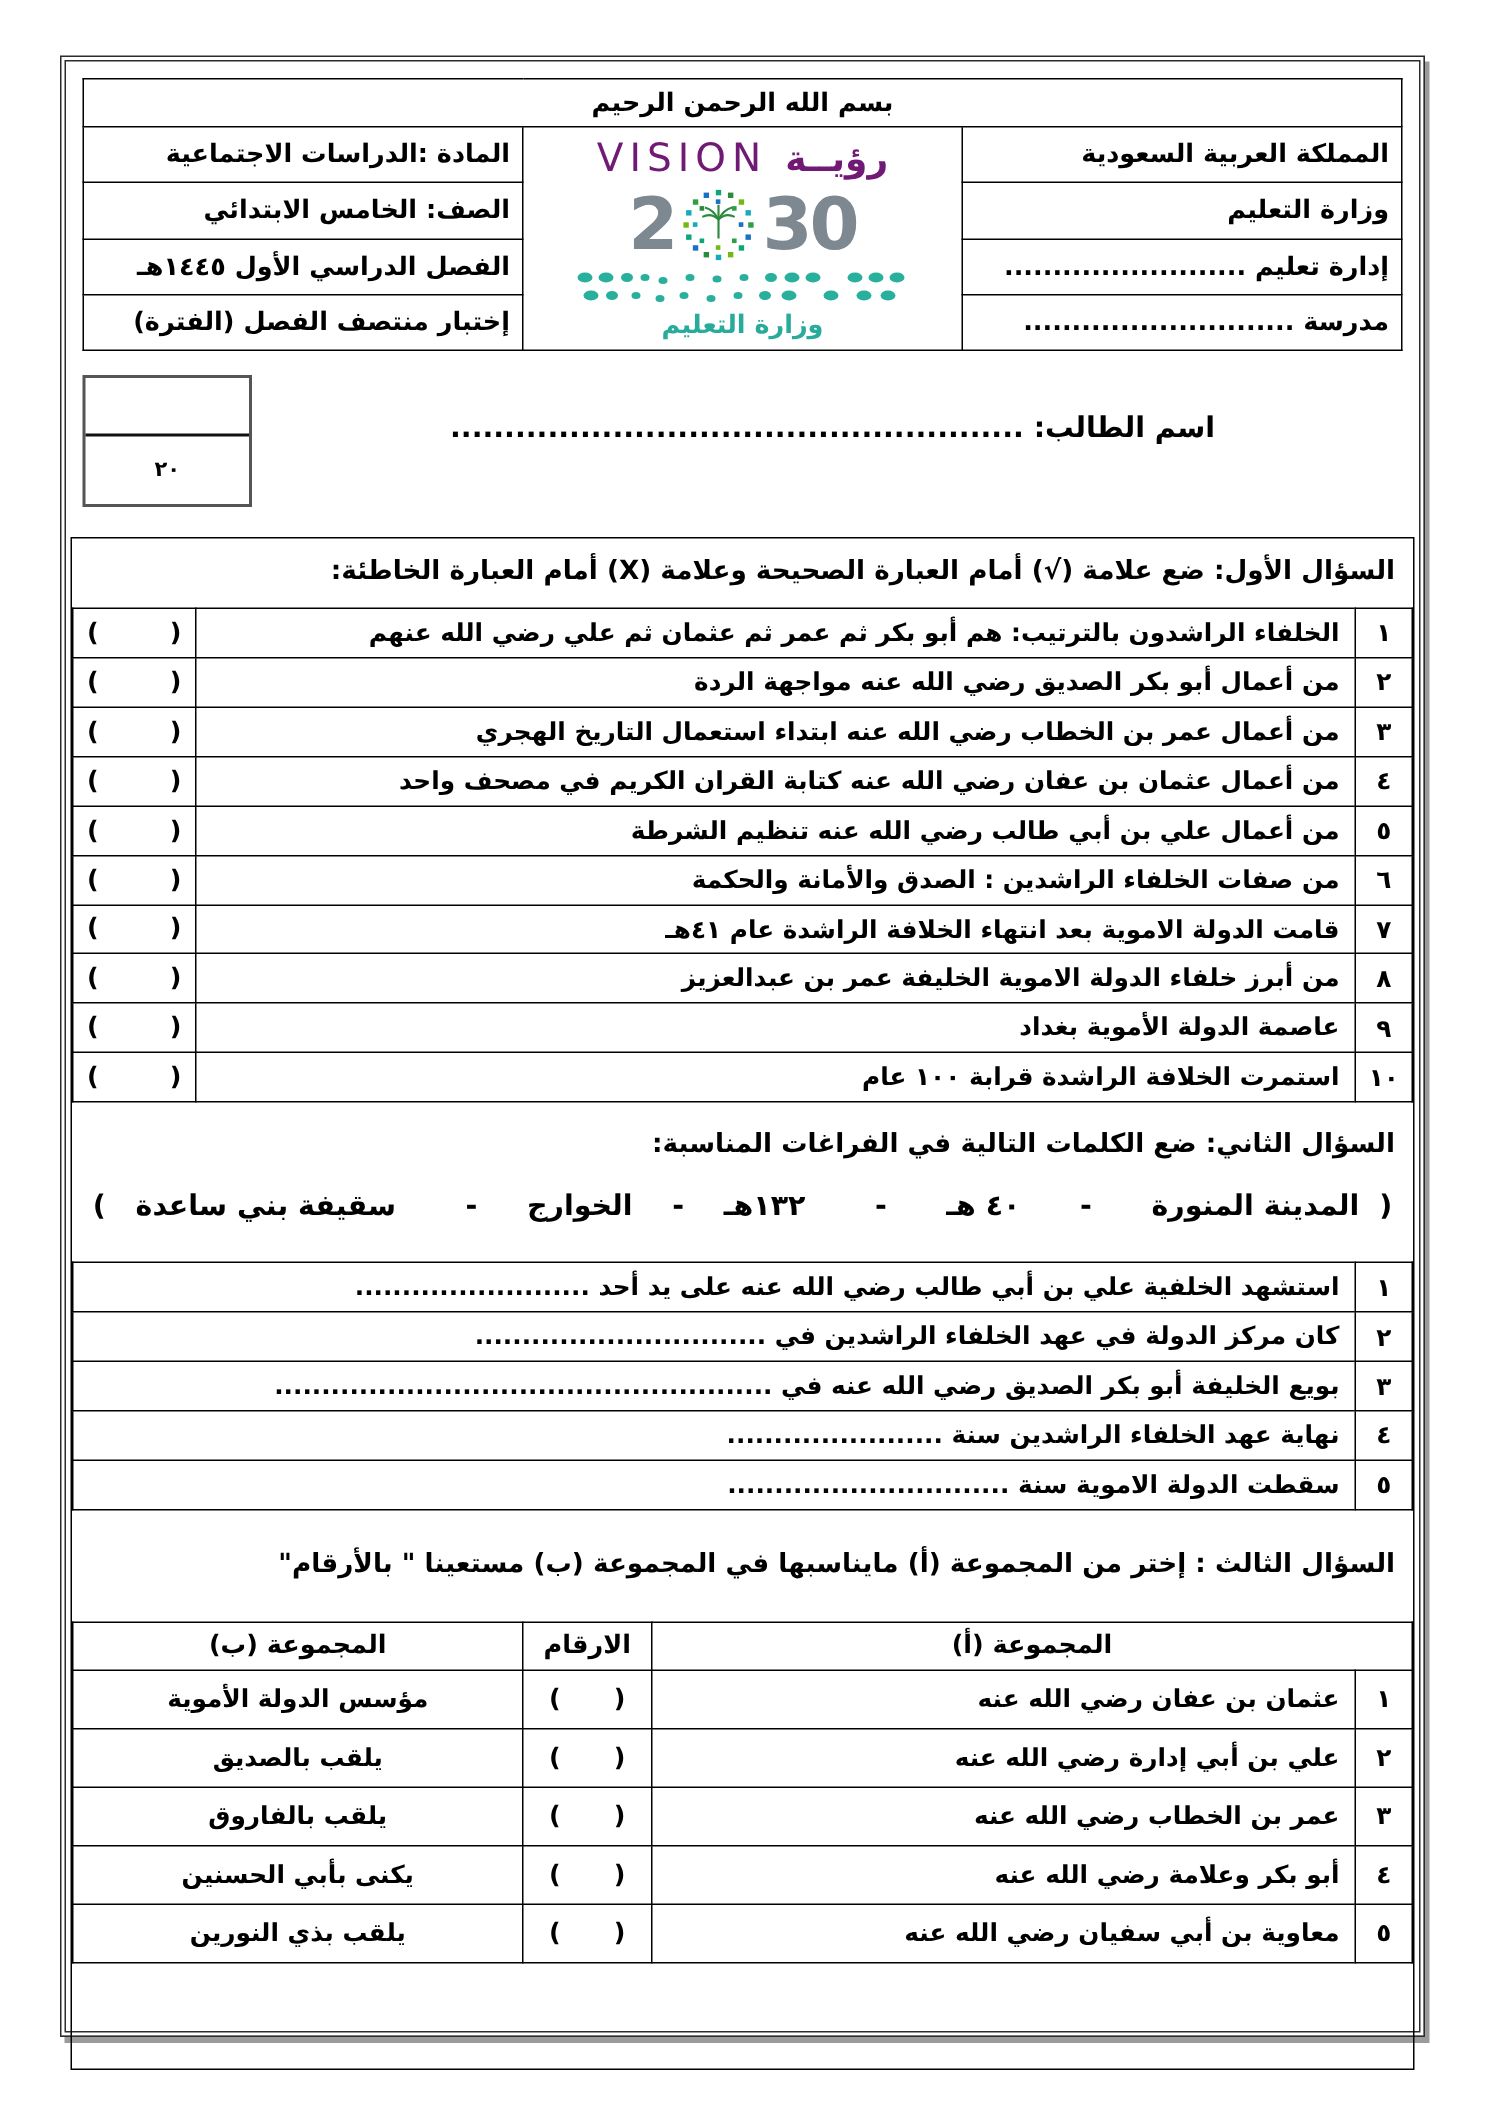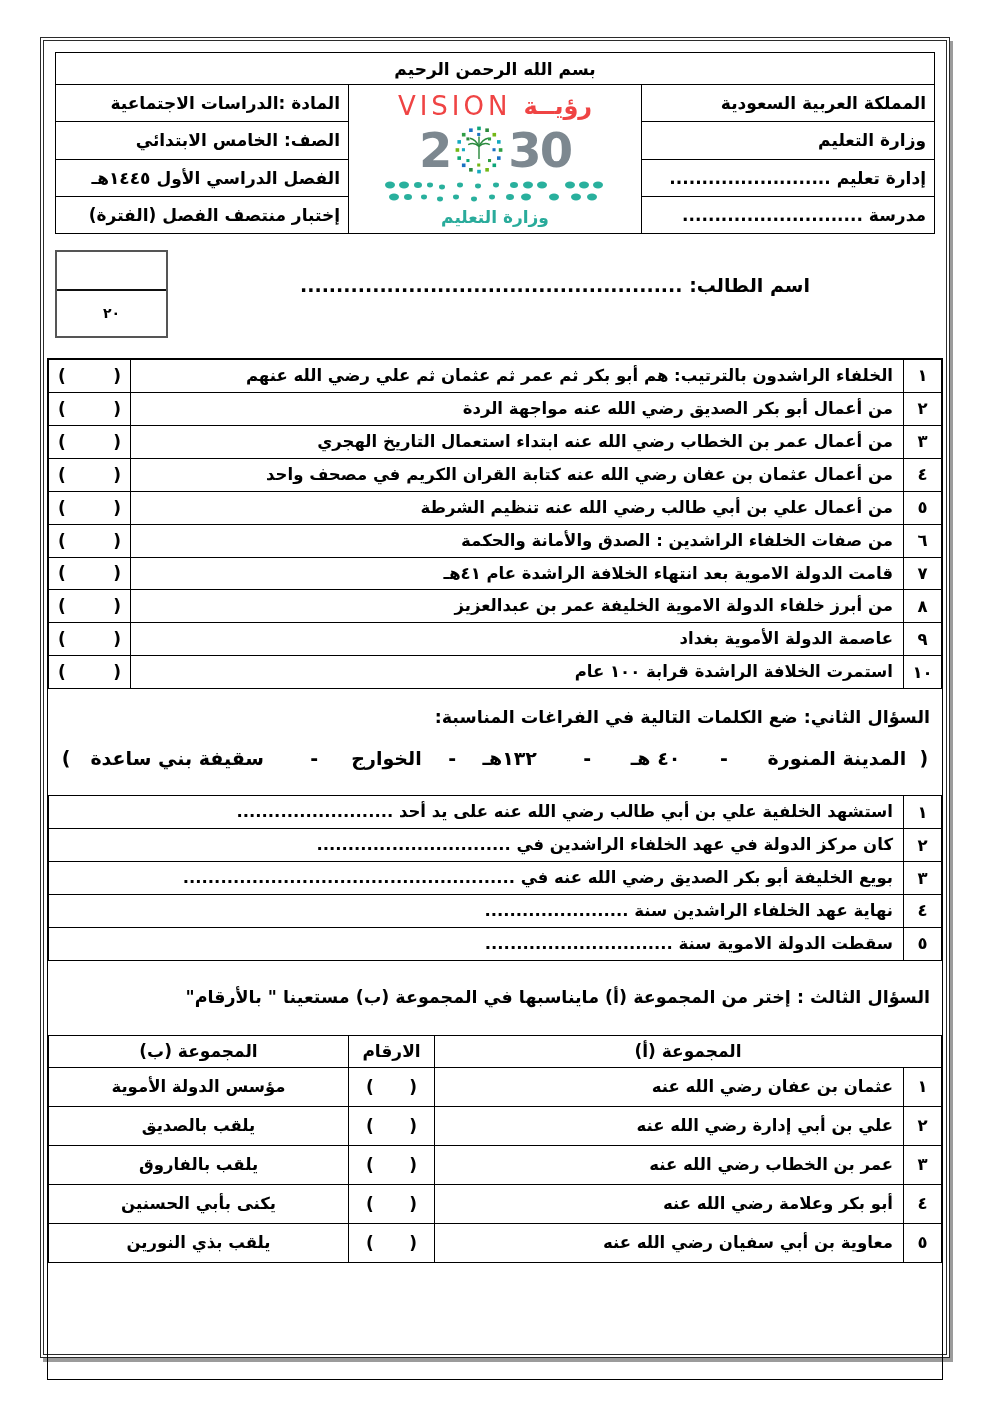--- a/index.html
+++ b/index.html
@@ -24,21 +24,21 @@
   
   table { border-collapse: collapse; }
   .header-table { width: 100%; table-layout: fixed; padding-left: 19px; }
   .header-table td { border: 1px solid #000; padding: 2px 8px; font-size: 17px; }
   .basmala-cell { text-align: center; font-size: 21px; height: 32px; }
   .hdr-right { width: 300px; height: 34px; text-align: right; }
   .hdr-left  { width: 292px; height: 34px; text-align: right; }
   .logo-cell { text-align: center; vertical-align: middle; padding: 0; }
   
   .logo-wrap { display: flex; flex-direction: column; align-items: center; gap: 2px; padding: 4px 0; }
-  .logo-line1 { display: flex; align-items: center; gap: 12px; color: #ef4444; }
+  .logo-line1 { display: flex; align-items: center; gap: 12px; color: #701a75; }
   .logo-vision-en { font-size: 26px; letter-spacing: 4px; font-weight: normal; }
   .logo-vision-ar { font-size: 24px; }
   .logo-line2 { display: flex; align-items: center; gap: 2px; color: #7d8890; }
   .logo-year { font-size: 48px; line-height: 1; letter-spacing: -2px; }
   .logo-ministry { color: #29ab9b; font-size: 17px; letter-spacing: 1px; }
   
   .name-block { position: relative; height: 112px; margin-top: 12px; }
   .score-box {
     position: absolute; left: 0px; top: 4px;
     width: 113px; height: 88px;
@@ -191,20 +191,21 @@
   <div class="name-block">
     <div class="score-box">
       <div class="score-top"></div>
       <div class="score-bottom">٢٠</div>
     </div>
     <div class="student-line">اسم الطالب: .....................................................</div>
   </div>
 
   <div class="main-box">
 
+    <div class="q-title">السؤال الأول: ضع علامة (√) أمام العبارة الصحيحة وعلامة (X) أمام العبارة الخاطئة:</div>
     <table class="q1-table">
       <tbody>
           <tr>
         <td class="num-cell">١</td>
         <td class="stmt-cell">الخلفاء الراشدون بالترتيب: هم أبو بكر ثم عمر ثم عثمان ثم علي رضي الله عنهم</td>
         <td class="ans-cell">(        )</td>
       </tr>
       <tr>
         <td class="num-cell">٢</td>
         <td class="stmt-cell">من أعمال أبو بكر الصديق رضي الله عنه مواجهة الردة</td>

